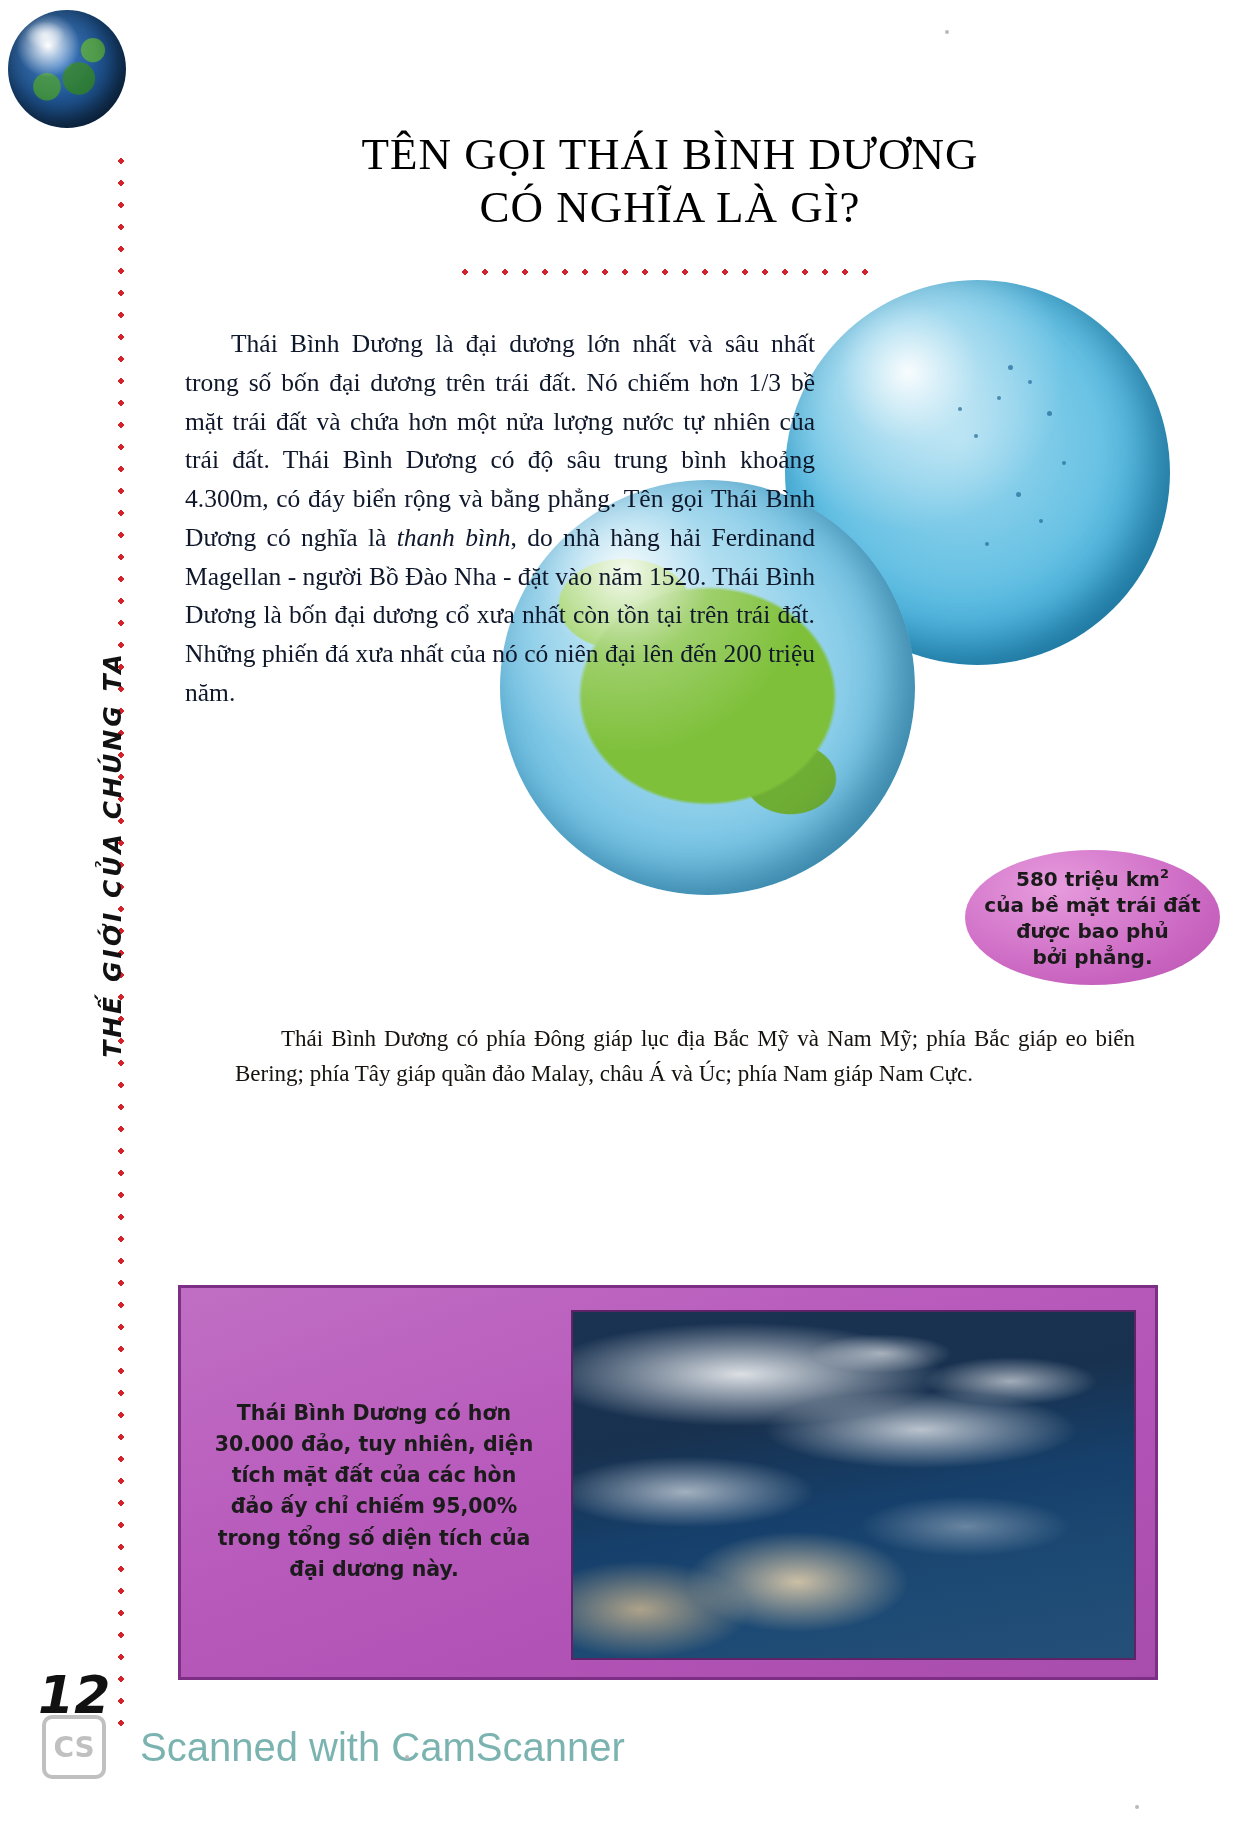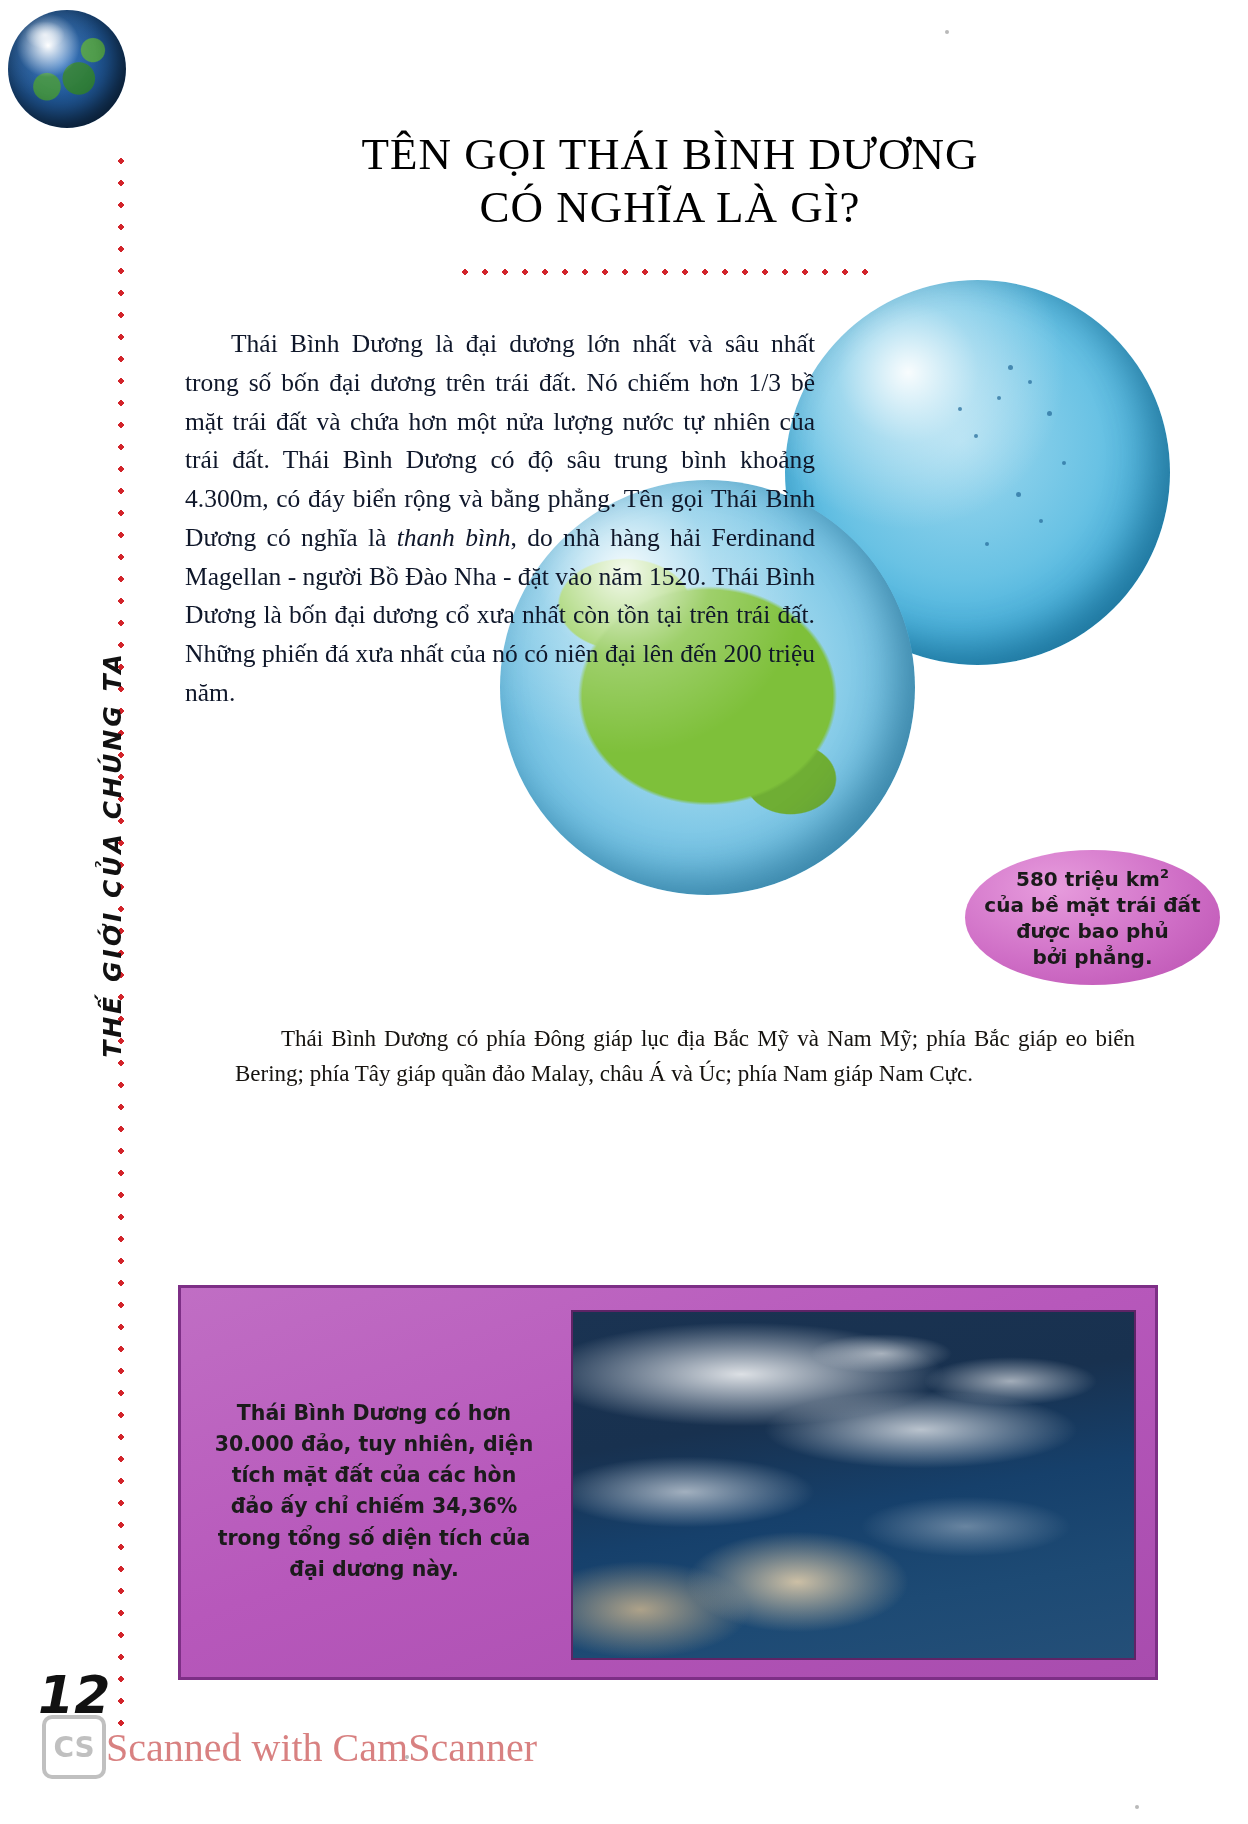--- a/index.html
+++ b/index.html
@@ -264,39 +264,41 @@
     color: #111;
   }
 
   
   .watermark {
     position: absolute;
     left: 42px;
     top: 1715px;
     display: flex;
     align-items: center;
+    gap: 18px;
     opacity: 0.55;
   }
   .cs-badge {
     width: 56px;
     height: 56px;
     border: 4px solid #8d8d8d;
     border-radius: 10px;
     display: flex;
     align-items: center;
     justify-content: center;
     font-family: "DejaVu Sans", sans-serif;
     font-weight: bold;
     font-size: 28px;
     color: #8d8d8d;
   }
   .wm-text {
-    font-family: Liberation Serif, serif;
+    font-family: Liberation Sans, sans-serif;
     font-size: 40px;
-    color: #b91c1c;
+    color: #0f766e;
+    margin-left: 16px;
   }
 
   .dot-mark {
     position: absolute;
     width: 4px;
     height: 4px;
     border-radius: 50%;
     background: #b9b9b9;
   }
 </style>
@@ -343,21 +345,21 @@
       <span>được bao phủ</span><br>
       <span>bởi phẳng.</span>
     </div>
   </div>
 
   <div class="para-wide">
     <p>Thái Bình Dương có phía Đông giáp lục địa Bắc Mỹ và Nam Mỹ; phía Bắc giáp eo biển Bering; phía Tây giáp quần đảo Malay, châu Á và Úc; phía Nam giáp Nam Cực.</p>
   </div>
 
   <div class="factbox">
-    <div class="factbox-text">Thái Bình Dương có hơn 30.000 đảo, tuy nhiên, diện tích mặt đất của các hòn đảo ấy chỉ chiếm 34,36% trong tổng số diện tích của đại dương này.</div>
+    <div class="factbox-text">Thái Bình Dương có hơn 30.000 đảo, tuy nhiên, diện tích mặt đất của các hòn đảo ấy chỉ chiếm 95,00% trong tổng số diện tích của đại dương này.</div>
     <div class="factbox-photo"></div>
   </div>
 
   <div class="page-number">12</div>
 
   <div class="watermark">
     <div class="cs-badge">CS</div>
     <div class="wm-text">Scanned with CamScanner</div>
   </div>
 

